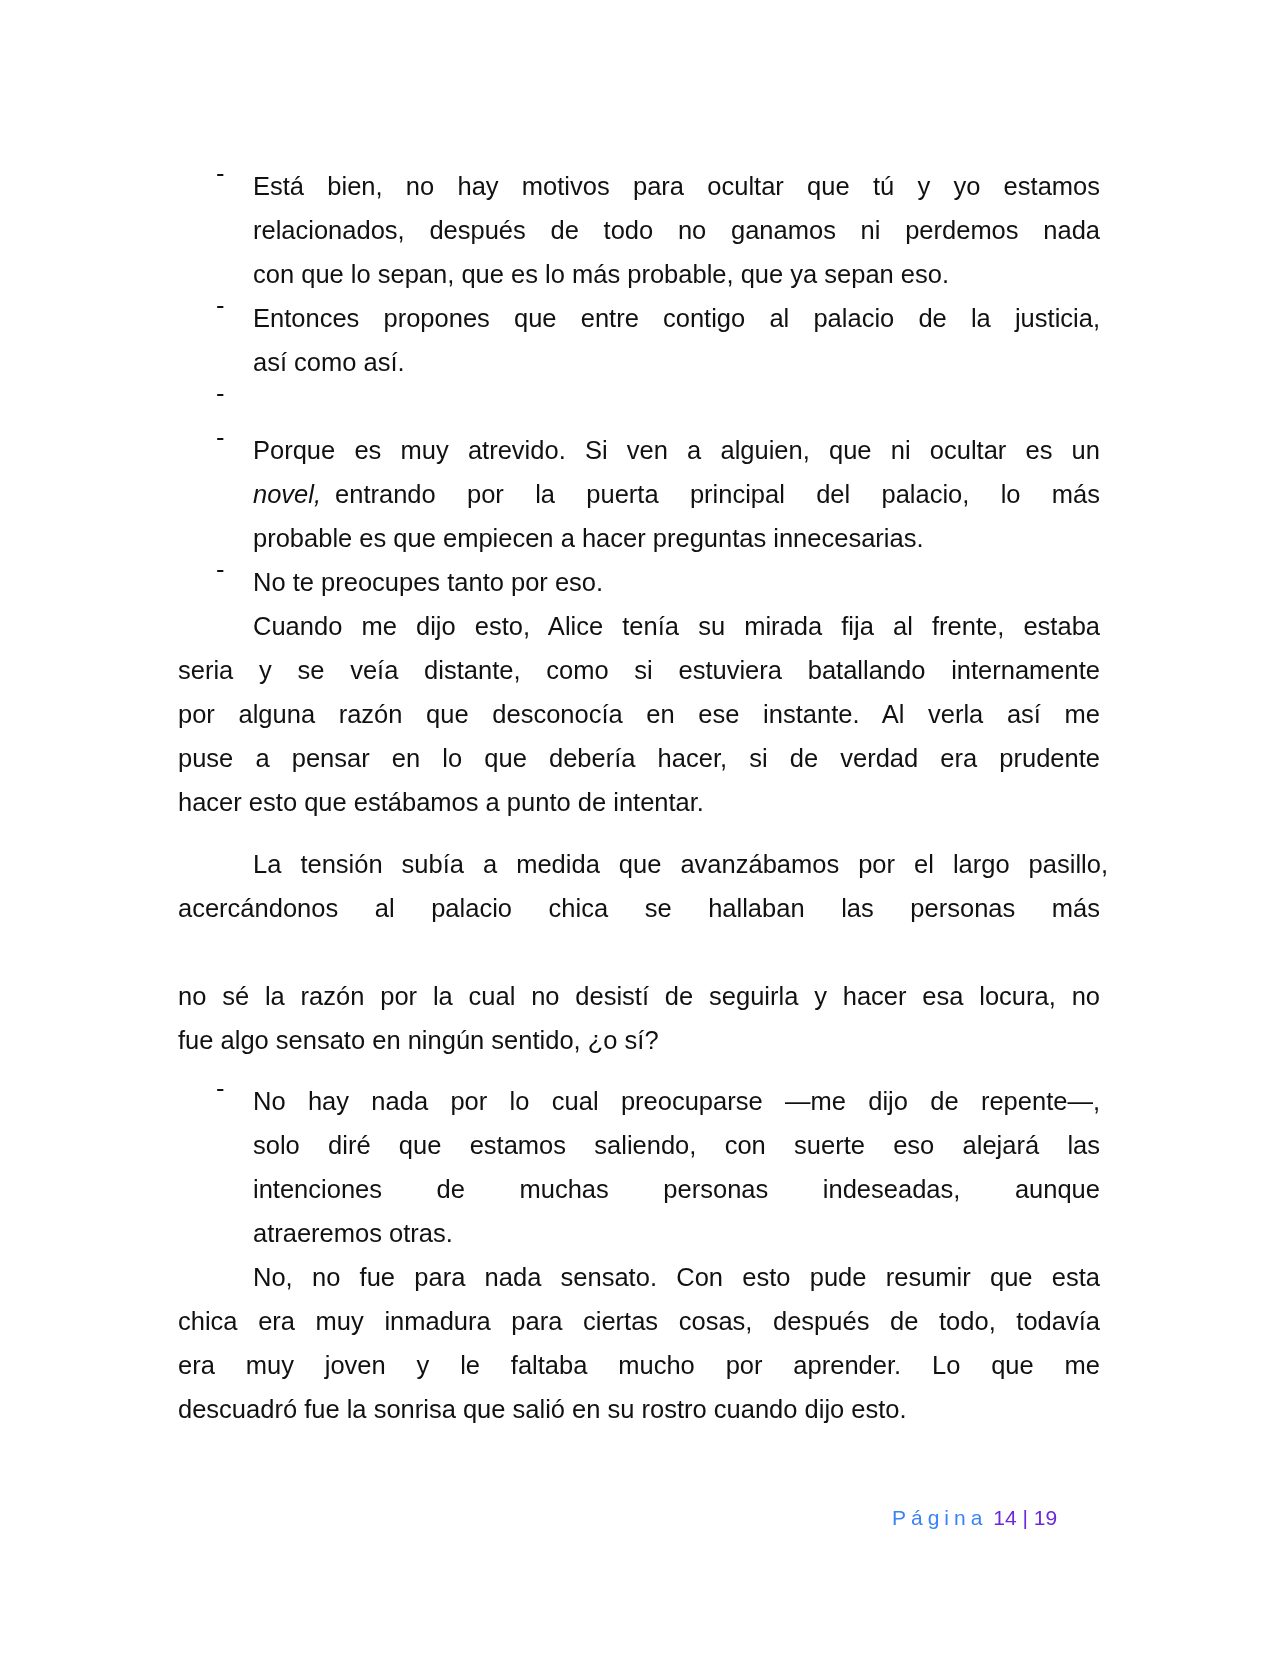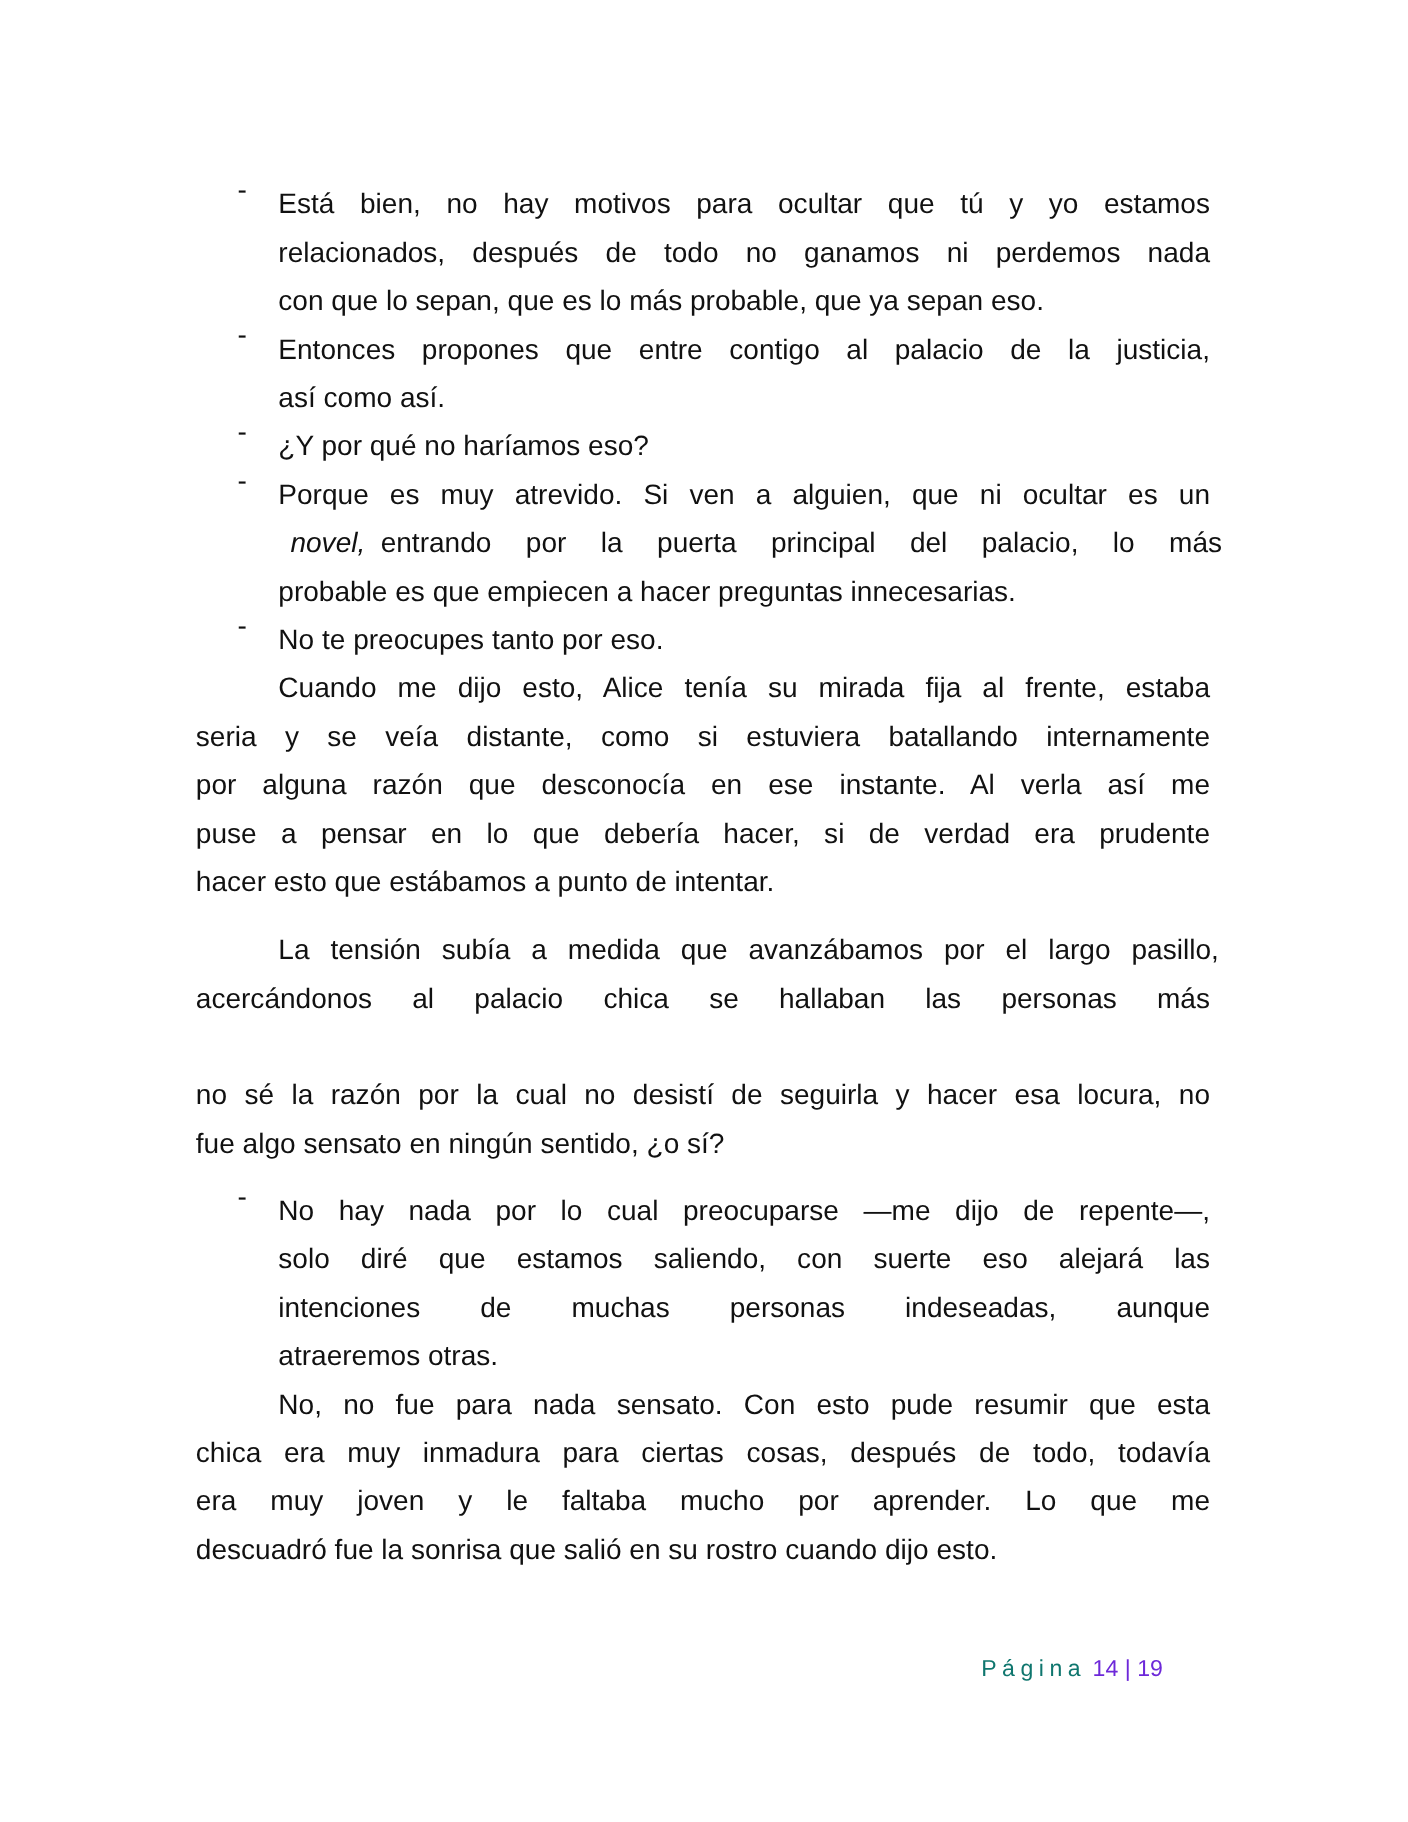--- a/index.html
+++ b/index.html
@@ -16,43 +16,42 @@
     height: 30px;
     margin-top: 13px;
   }
   .just { text-align: justify; text-align-last: justify; }
   .dash { position: absolute; left: 216px; font-size: 25.5px; line-height: 30px; }
   .em { font-style: italic; }
   .footer {
     position: absolute; left: 892px; top: 1505px; font-size: 21px; line-height: 26px; white-space: nowrap;
     font-family: "Liberation Sans", sans-serif;
   }
-  .footer .lbl { color: #0f766e; letter-spacing: 5px; }
+  .footer .lbl { color: #3b82f6; letter-spacing: 5px; }
   .footer .num { color: #6d28d9; }
 </style>
 </head>
 <body>
 
 <div class="page">
 
   <span class="dash" style="top:158px">-</span>
   <div class="line just" style="left:253px;width:847px;top:158px">Está bien, no hay motivos para ocultar que tú y yo estamos</div>
   <div class="line just" style="left:253px;width:847px;top:202px">relacionados, después de todo no ganamos ni perdemos nada</div>
   <div class="line" style="left:253px;top:246px">con que lo sepan, que es lo más probable, que ya sepan eso.</div>
 
   <span class="dash" style="top:290px">-</span>
   <div class="line just" style="left:253px;width:847px;top:290px">Entonces propones que entre contigo al palacio de la justicia,</div>
   <div class="line" style="left:253px;top:334px">así como así.</div>
 
   <span class="dash" style="top:378px">-</span>
-  <div class="line" style="left:253px;top:378px">¿Y por qué no haríamos eso?</div>
 
   <span class="dash" style="top:422px">-</span>
   <div class="line just" style="left:253px;width:847px;top:422px">Porque es muy atrevido. Si ven a alguien, que ni ocultar es un</div>
-  <div class="line" style="left:264px;width:847px;top:466px;display:flex;justify-content:flex-start">
+  <div class="line" style="left:253px;width:847px;top:466px;display:flex;justify-content:flex-start">
     <span class="em" style="margin-right:14px">novel,</span>
     <span class="just" style="flex:1">entrando por la puerta principal del palacio, lo más</span>
   </div>
   <div class="line" style="left:253px;top:510px">probable es que empiecen a hacer preguntas innecesarias.</div>
 
   <span class="dash" style="top:554px">-</span>
   <div class="line" style="left:253px;top:554px">No te preocupes tanto por eso.</div>
 
   <div class="line just" style="left:253px;width:847px;top:598px">Cuando me dijo esto, Alice tenía su mirada fija al frente, estaba</div>
   <div class="line just" style="left:178px;width:922px;top:642px">seria y se veía distante, como si estuviera batallando internamente</div>

